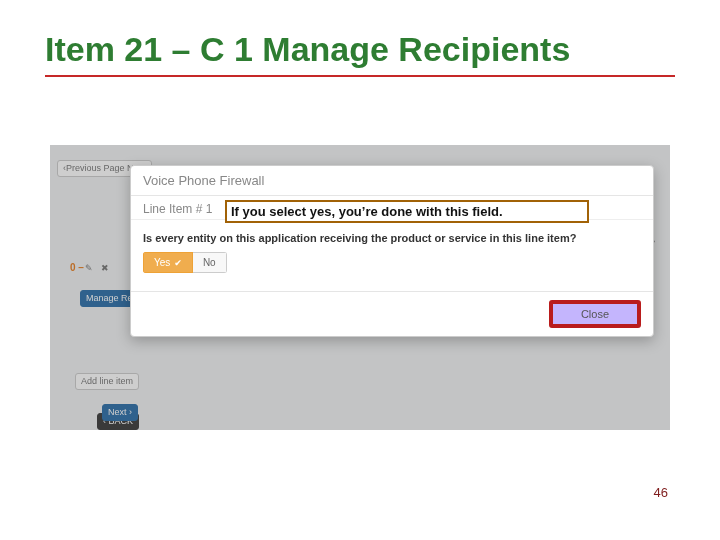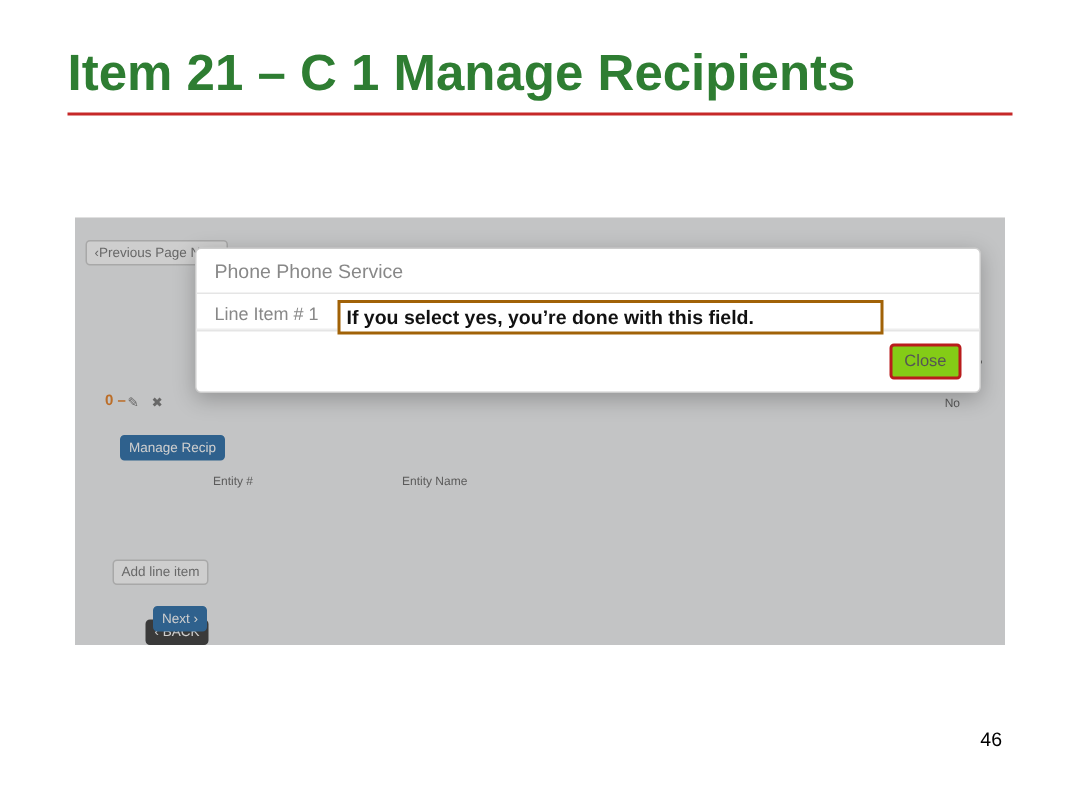--- a/index.html
+++ b/index.html
@@ -139,26 +139,26 @@
   .seg .no {
     border-left: 0;
   }
   .modal-footer {
     border-top: 1px solid #e5e5e5;
     padding: 8px 12px;
     text-align: right;
   }
   .close-btn {
     display: inline-block;
-    padding: 4px 8px;
-    border: 2px solid #b91c1c;
+    padding: 4px 28px;
+    border: 4px solid #b91c1c;
     border-radius: 3px;
     font-size: 11px;
     color: #555;
-    background: #84cc16;
+    background: #c4b5fd;
     cursor: pointer;
   }
   .callout {
     position: absolute;
     top: 200px;
     left: 225px;
     width: 352px;
     border: 2px solid #a16207;
     background: #fff;
     font-size: 13px;
@@ -166,21 +166,21 @@
     color: #111;
     padding: 2px 4px;
     z-index: 10;
     text-align: left;
   }
   .pagenum {
     position: absolute;
     bottom: 40px;
     right: 52px;
     font-size: 13px;
-    color: #000000;
+    color: #7f1d1d;
   }
   
   .mini-icons {
     position: absolute;
     left: 85px;
     top: 263px;
     font-size: 9px;
     color: #777;
     letter-spacing: 3px;
   }
@@ -239,22 +239,32 @@
   <div class="bg-label" style="top:316px; left:268px;">Entity Name</div>
 
   <div class="bg-btn" style="top:373px; left:75px;">Add line item</div>
 
   <div class="bg-btn dark" style="top:413px; left:57px;margin-left:40px;">‹ BACK</div>
   <div class="bg-btn blue" style="top:404px; left:102px;">Next ›</div>
 
   <div class="overlay"></div>
 
   <div class="modal">
-    <div class="modal-header">Phone Phone Service</div>
+    <div class="modal-header">Voice Phone Firewall</div>
     <div class="modal-sub">Line Item # 1</div>
+    <div class="modal-body">
+      <div class="modal-q">Is every entity on this application receiving the product or service in this line item?</div>
+      <div class="seg">
+        <div class="yes">
+          <span>Yes</span>
+          <span class="chk">✔</span>
+        </div>
+        <div class="no">No</div>
+      </div>
+    </div>
     <div class="modal-footer">
       <div class="close-btn">Close</div>
     </div>
   </div>
 
   <div class="callout">If you select yes, you’re done with this field.</div>
 
   <div class="pagenum">46</div>
 
 </div>

